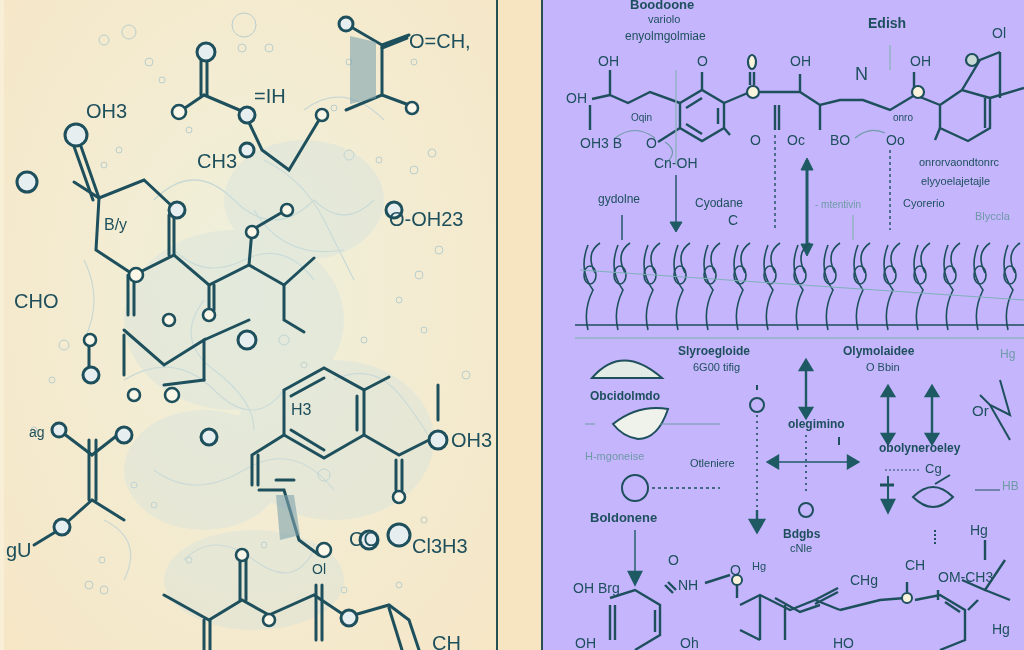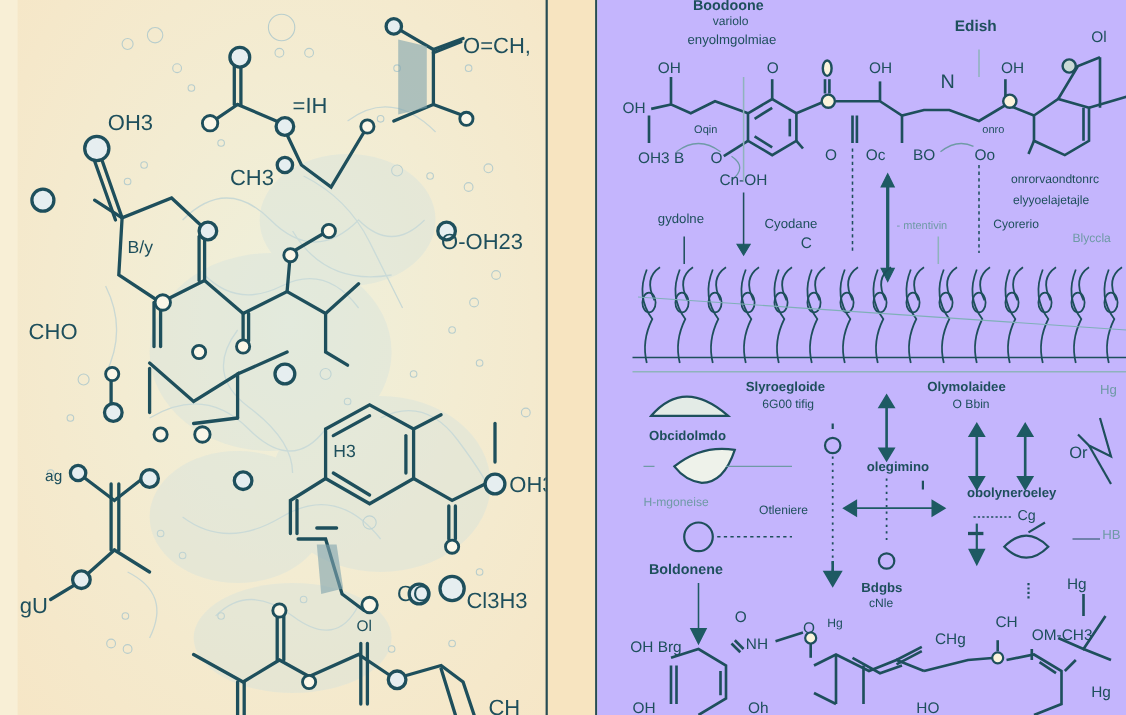--- a/index.html
+++ b/index.html
@@ -4,21 +4,21 @@
 <style>
   html, body { margin: 0; padding: 0; }
   body {
     width: 1024px; height: 650px; overflow: hidden;
     background: #f8efd6;
     font-family: "Liberation Sans", sans-serif;
     color: #1e4f5c;
     position: relative;
   }
   .panel-left {
-    position: absolute; left: 16px; top: 0; width: 496px; height: 650px;
+    position: absolute; left: 4px; top: 0; width: 496px; height: 650px;
     background: radial-gradient(ellipse at 50% 45%, #eef0dc 0%, #f3ecd2 45%, #f6e6c6 100%);
     overflow: hidden;
   }
   .gutter {
     position: absolute; left: 496px; top: 0; width: 47px; height: 650px;
     background: #f7e4c0;
     border-left: 2px solid #274d55;
     border-right: 2px solid #274d55;
     box-sizing: border-box;
   }

